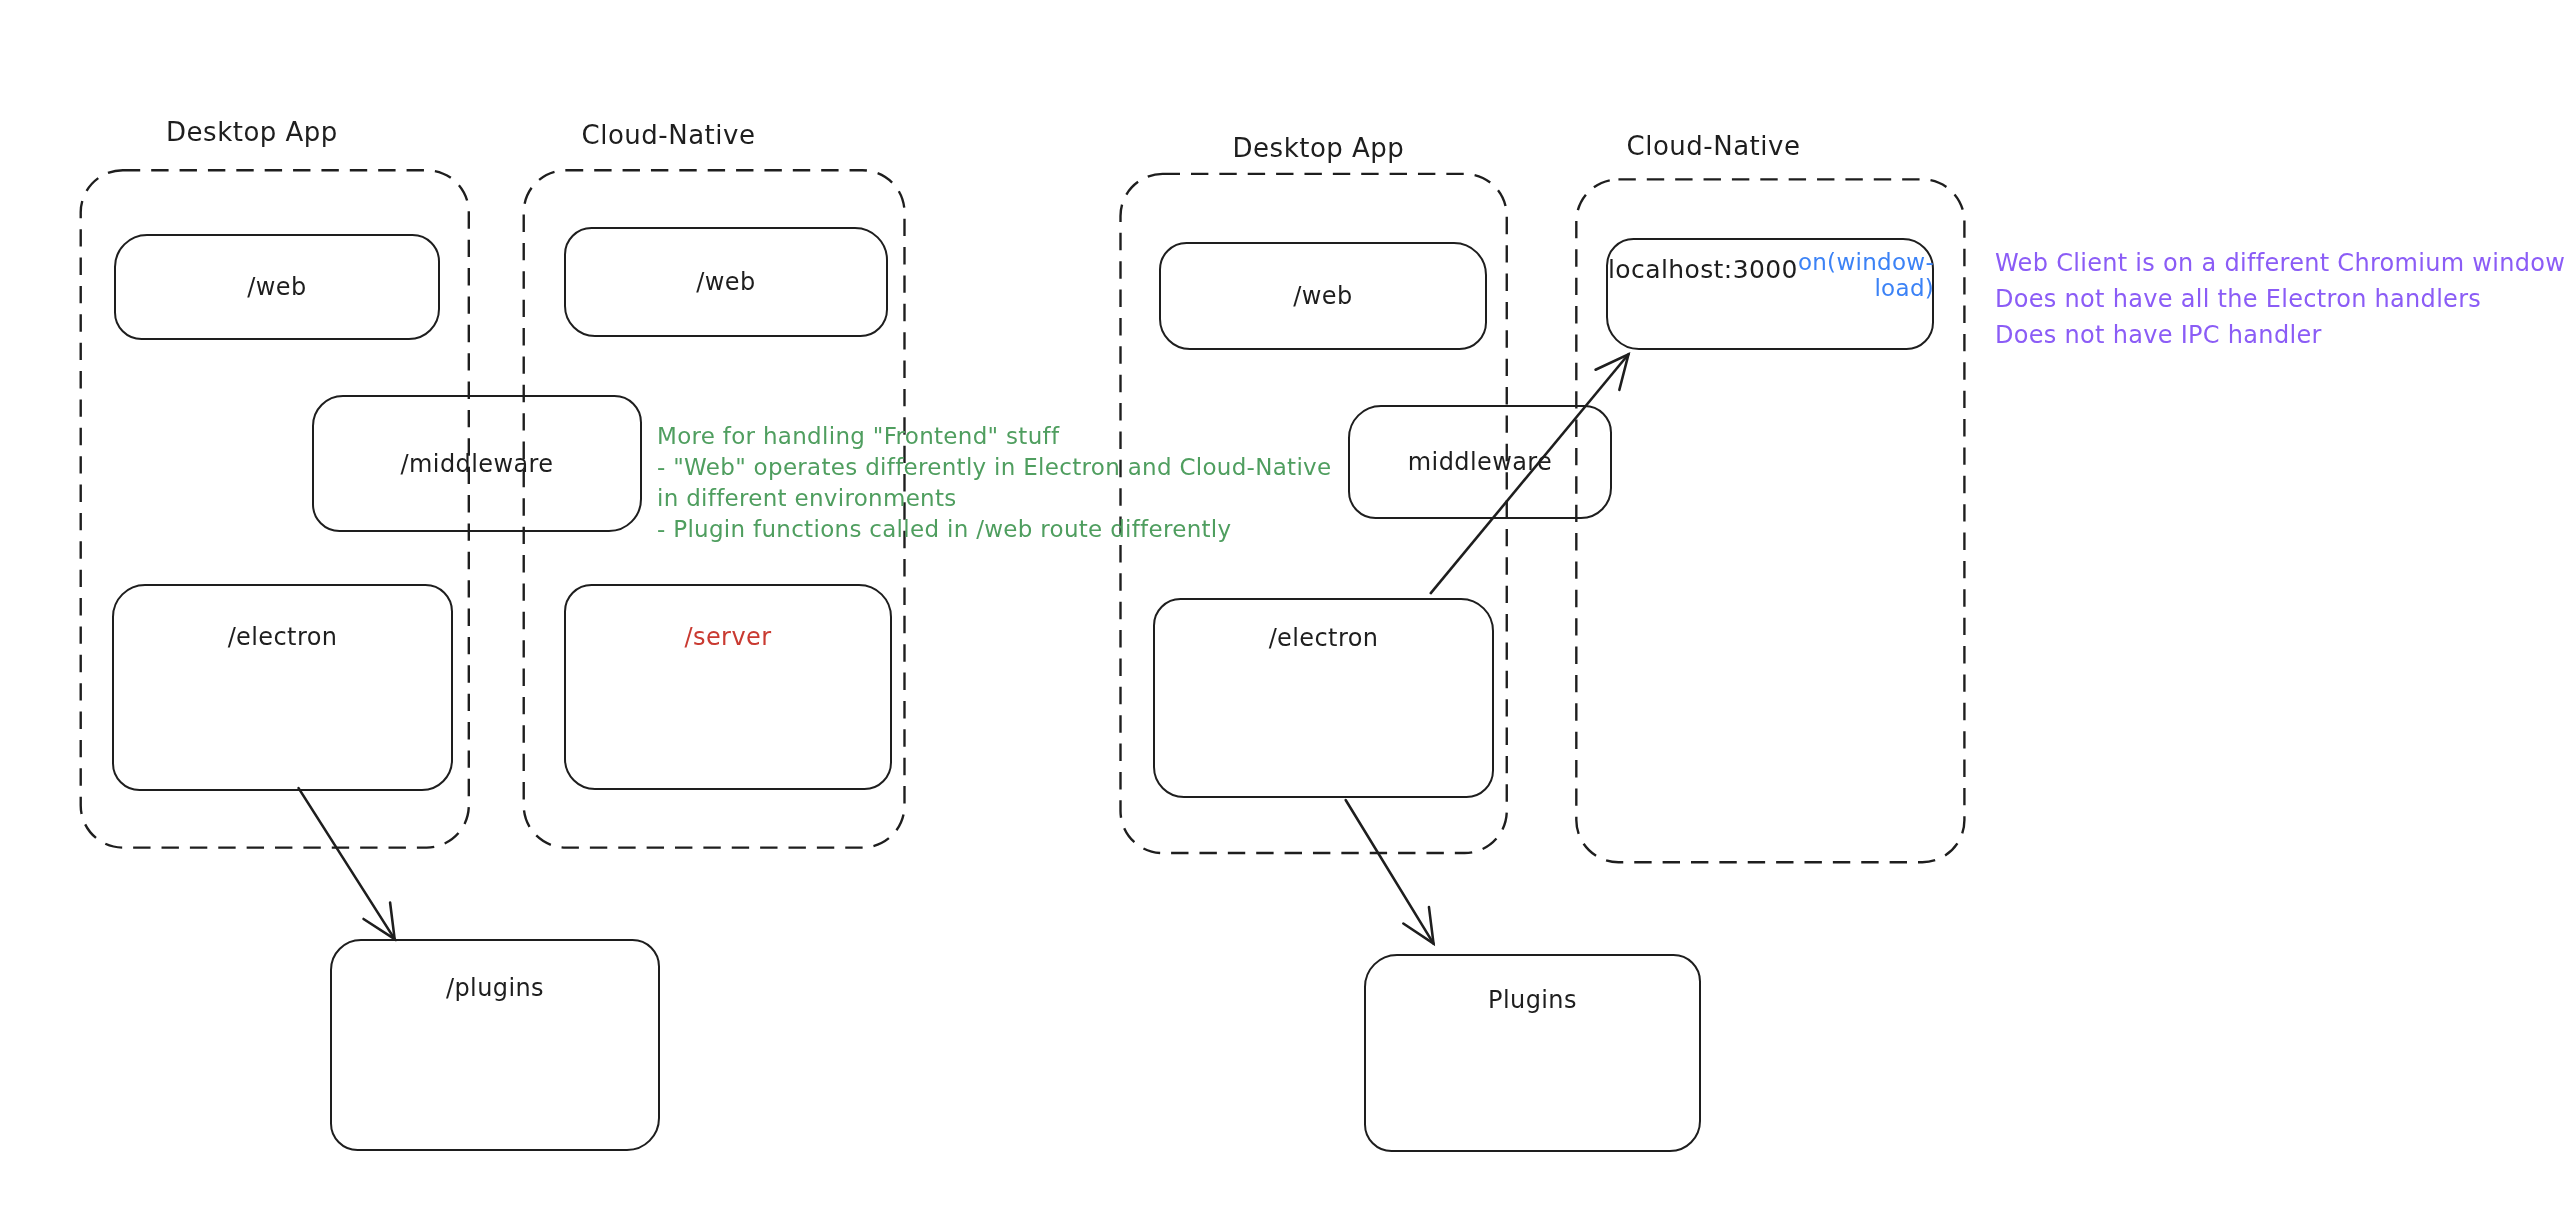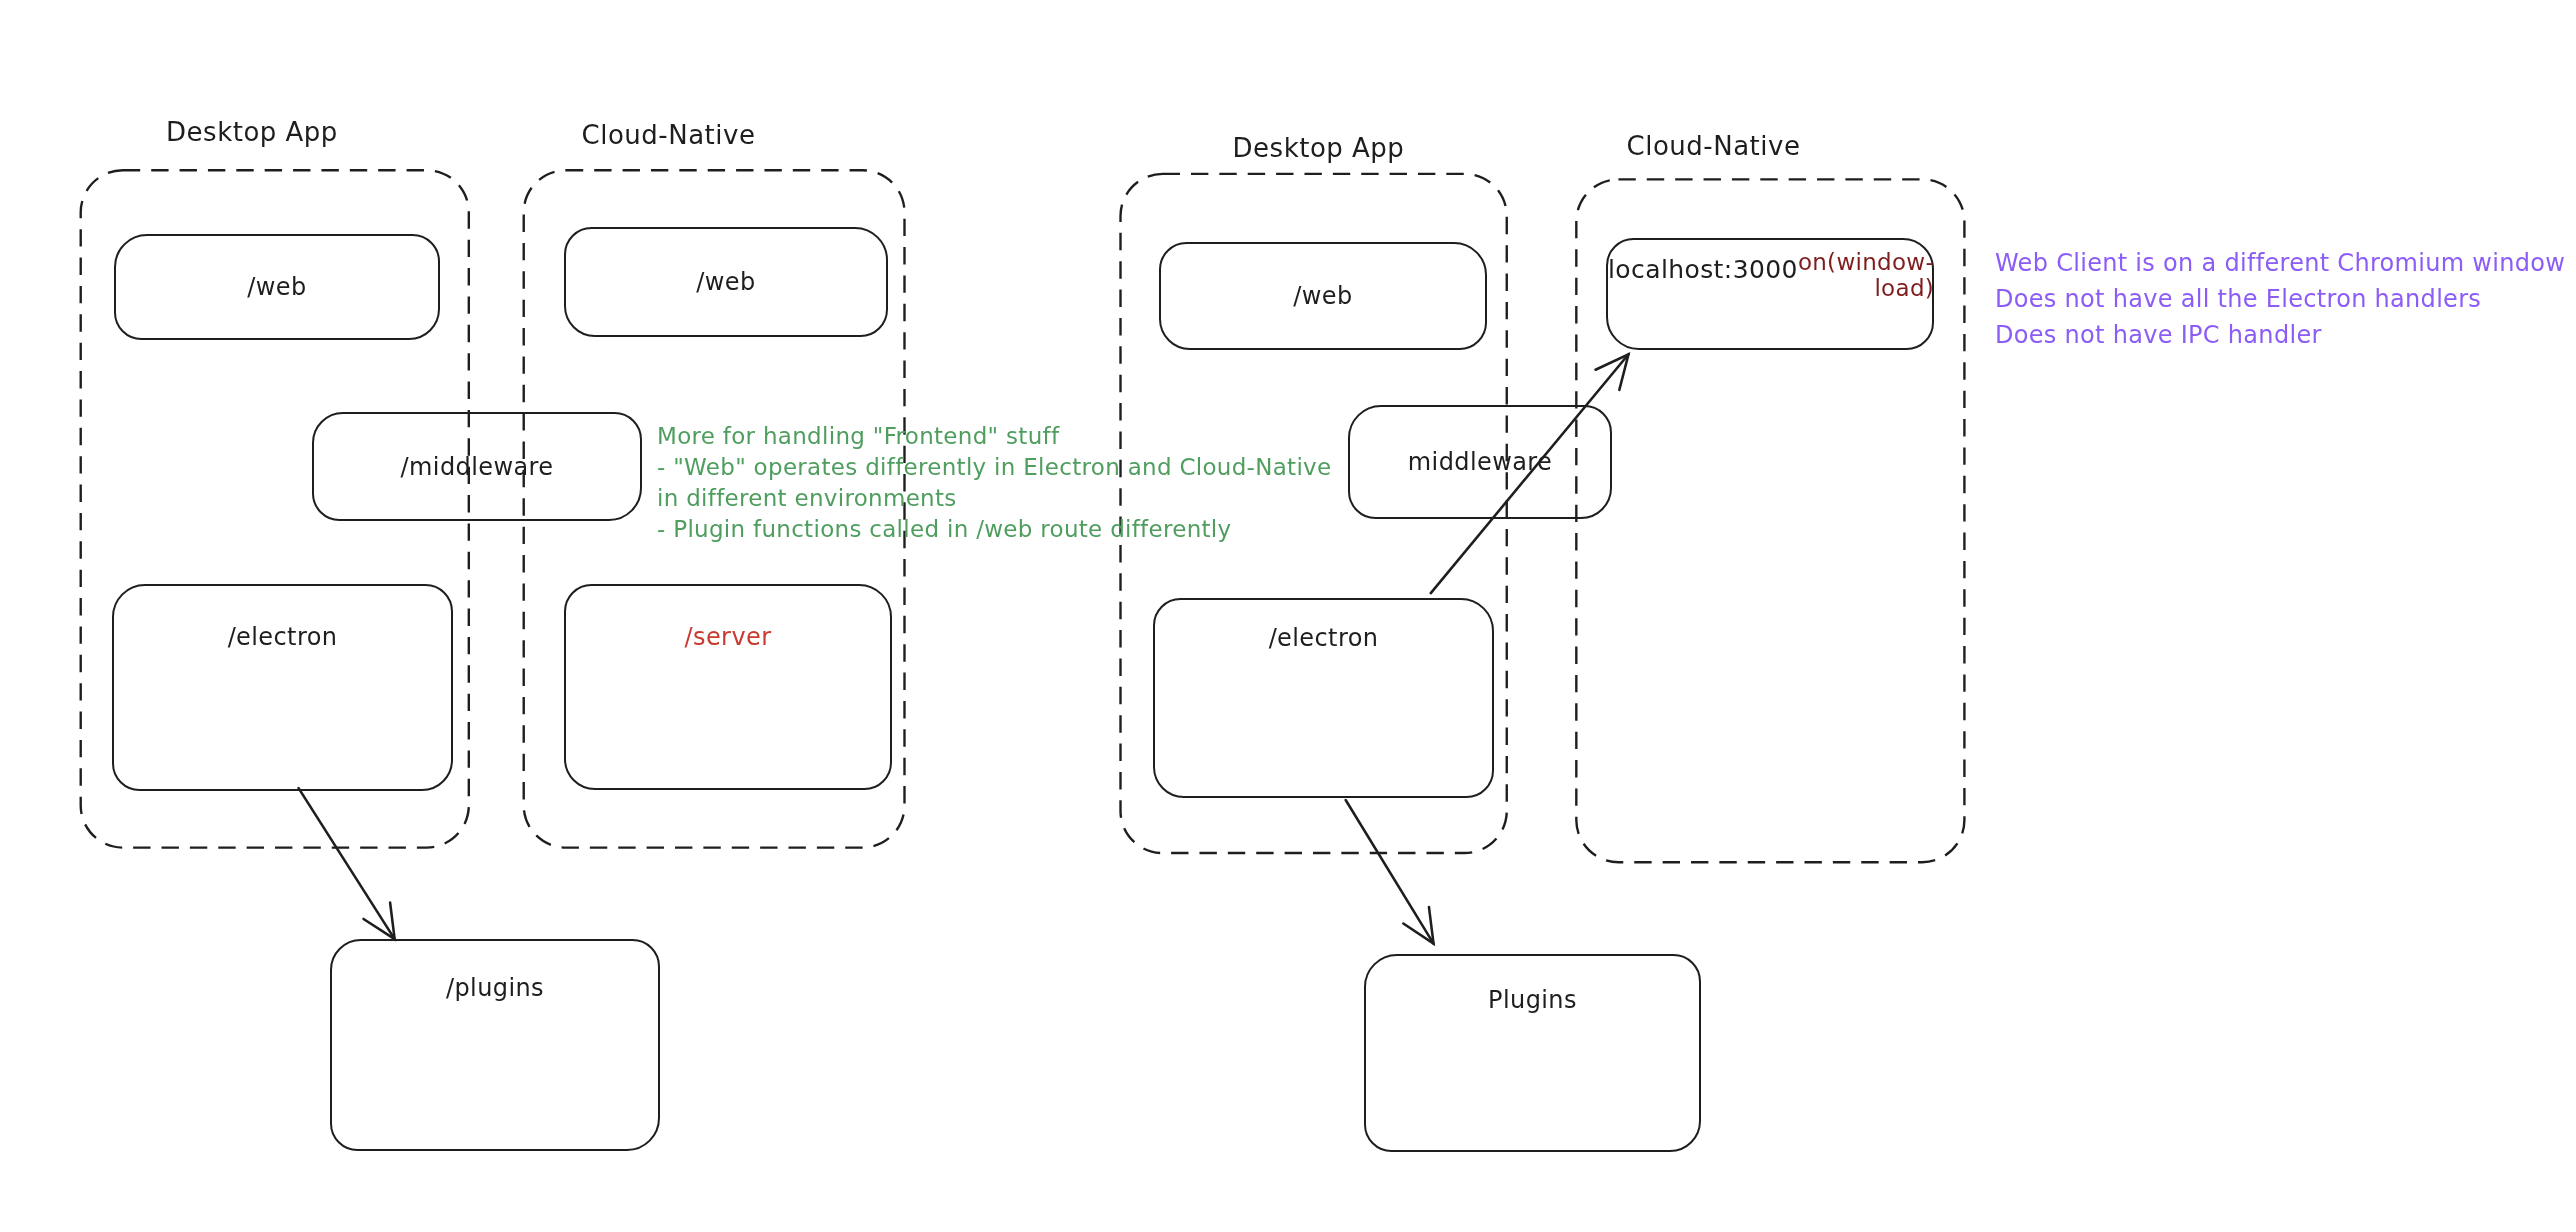--- a/index.html
+++ b/index.html
@@ -76,21 +76,21 @@
     margin-top: 14.6px;
     text-align: center;
     font-size: 25px;
     letter-spacing: 0.4px;
   }
   .localhost-box .event {
     margin-top: 9.2px;
     text-align: right;
     padding-right: 35px;
     font-size: 23px;
-    color: #7f1d1d;
+    color: #3b82f6;
     letter-spacing: 0.3px;
   }
   .red-text { color: #c93a31; }
 </style>
 </head>
 <body>
 
 <div class="canvas">
 
   <svg class="layer" viewBox="0 0 2814 1346" width="2576" height="1232">
@@ -106,21 +106,21 @@
   <div class="container-label" style="left:1567px; top:131px; width:293px;">Cloud-Native</div>
 
   <div class="box center-v r1" style="left:114px; top:234px; width:326px; height:106px;">
     <span class="lbl">/web</span>
   </div>
 
   <div class="box center-v r2" style="left:564px; top:227px; width:324px; height:110px;">
     <span class="lbl">/web</span>
   </div>
 
-  <div class="box center-v r3" style="left:312px; top:395px; width:330px; height:109px;margin-top:17px;">
+  <div class="box center-v r3" style="left:312px; top:395px; width:330px; height:137px;">
     <span class="lbl">/middleware</span>
   </div>
 
   <div class="box r1" style="left:112px; top:584px; width:341px; height:207px; padding-top:37px;">
     <span class="lbl">/electron</span>
   </div>
 
   <div class="box r2" style="left:564px; top:584px; width:328px; height:206px; padding-top:37px;">
     <span class="lbl red-text">/server</span>
   </div>

